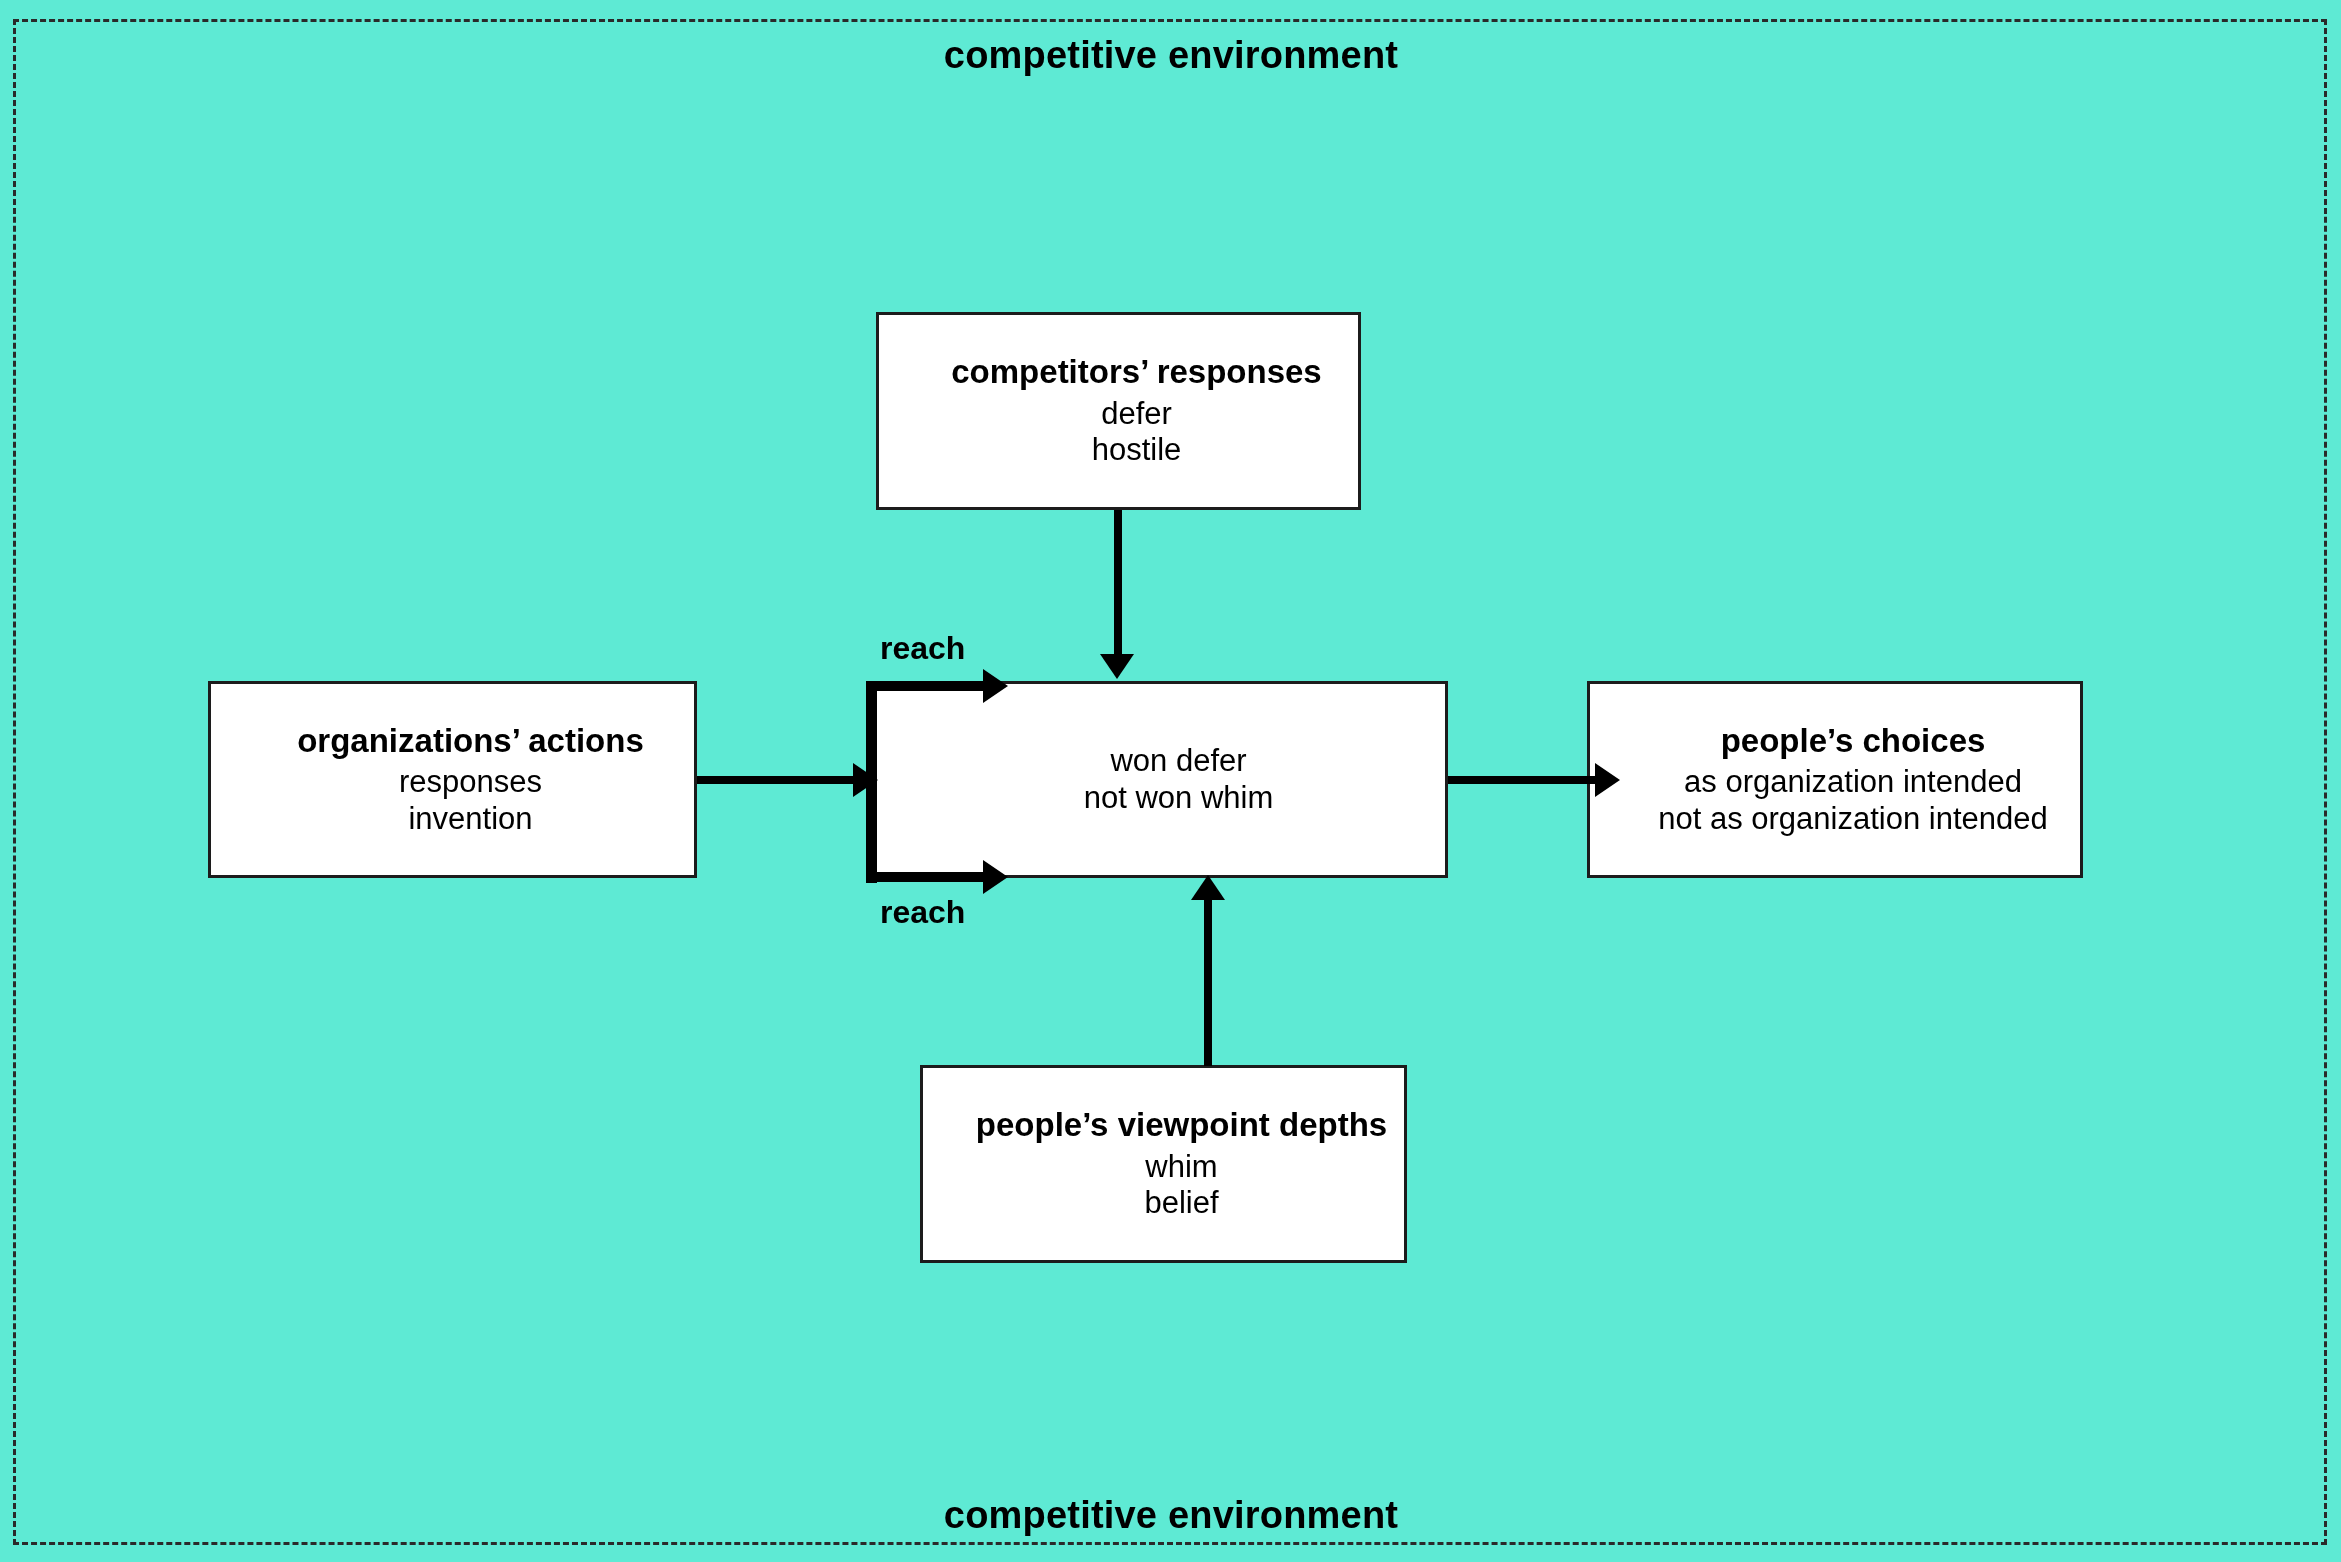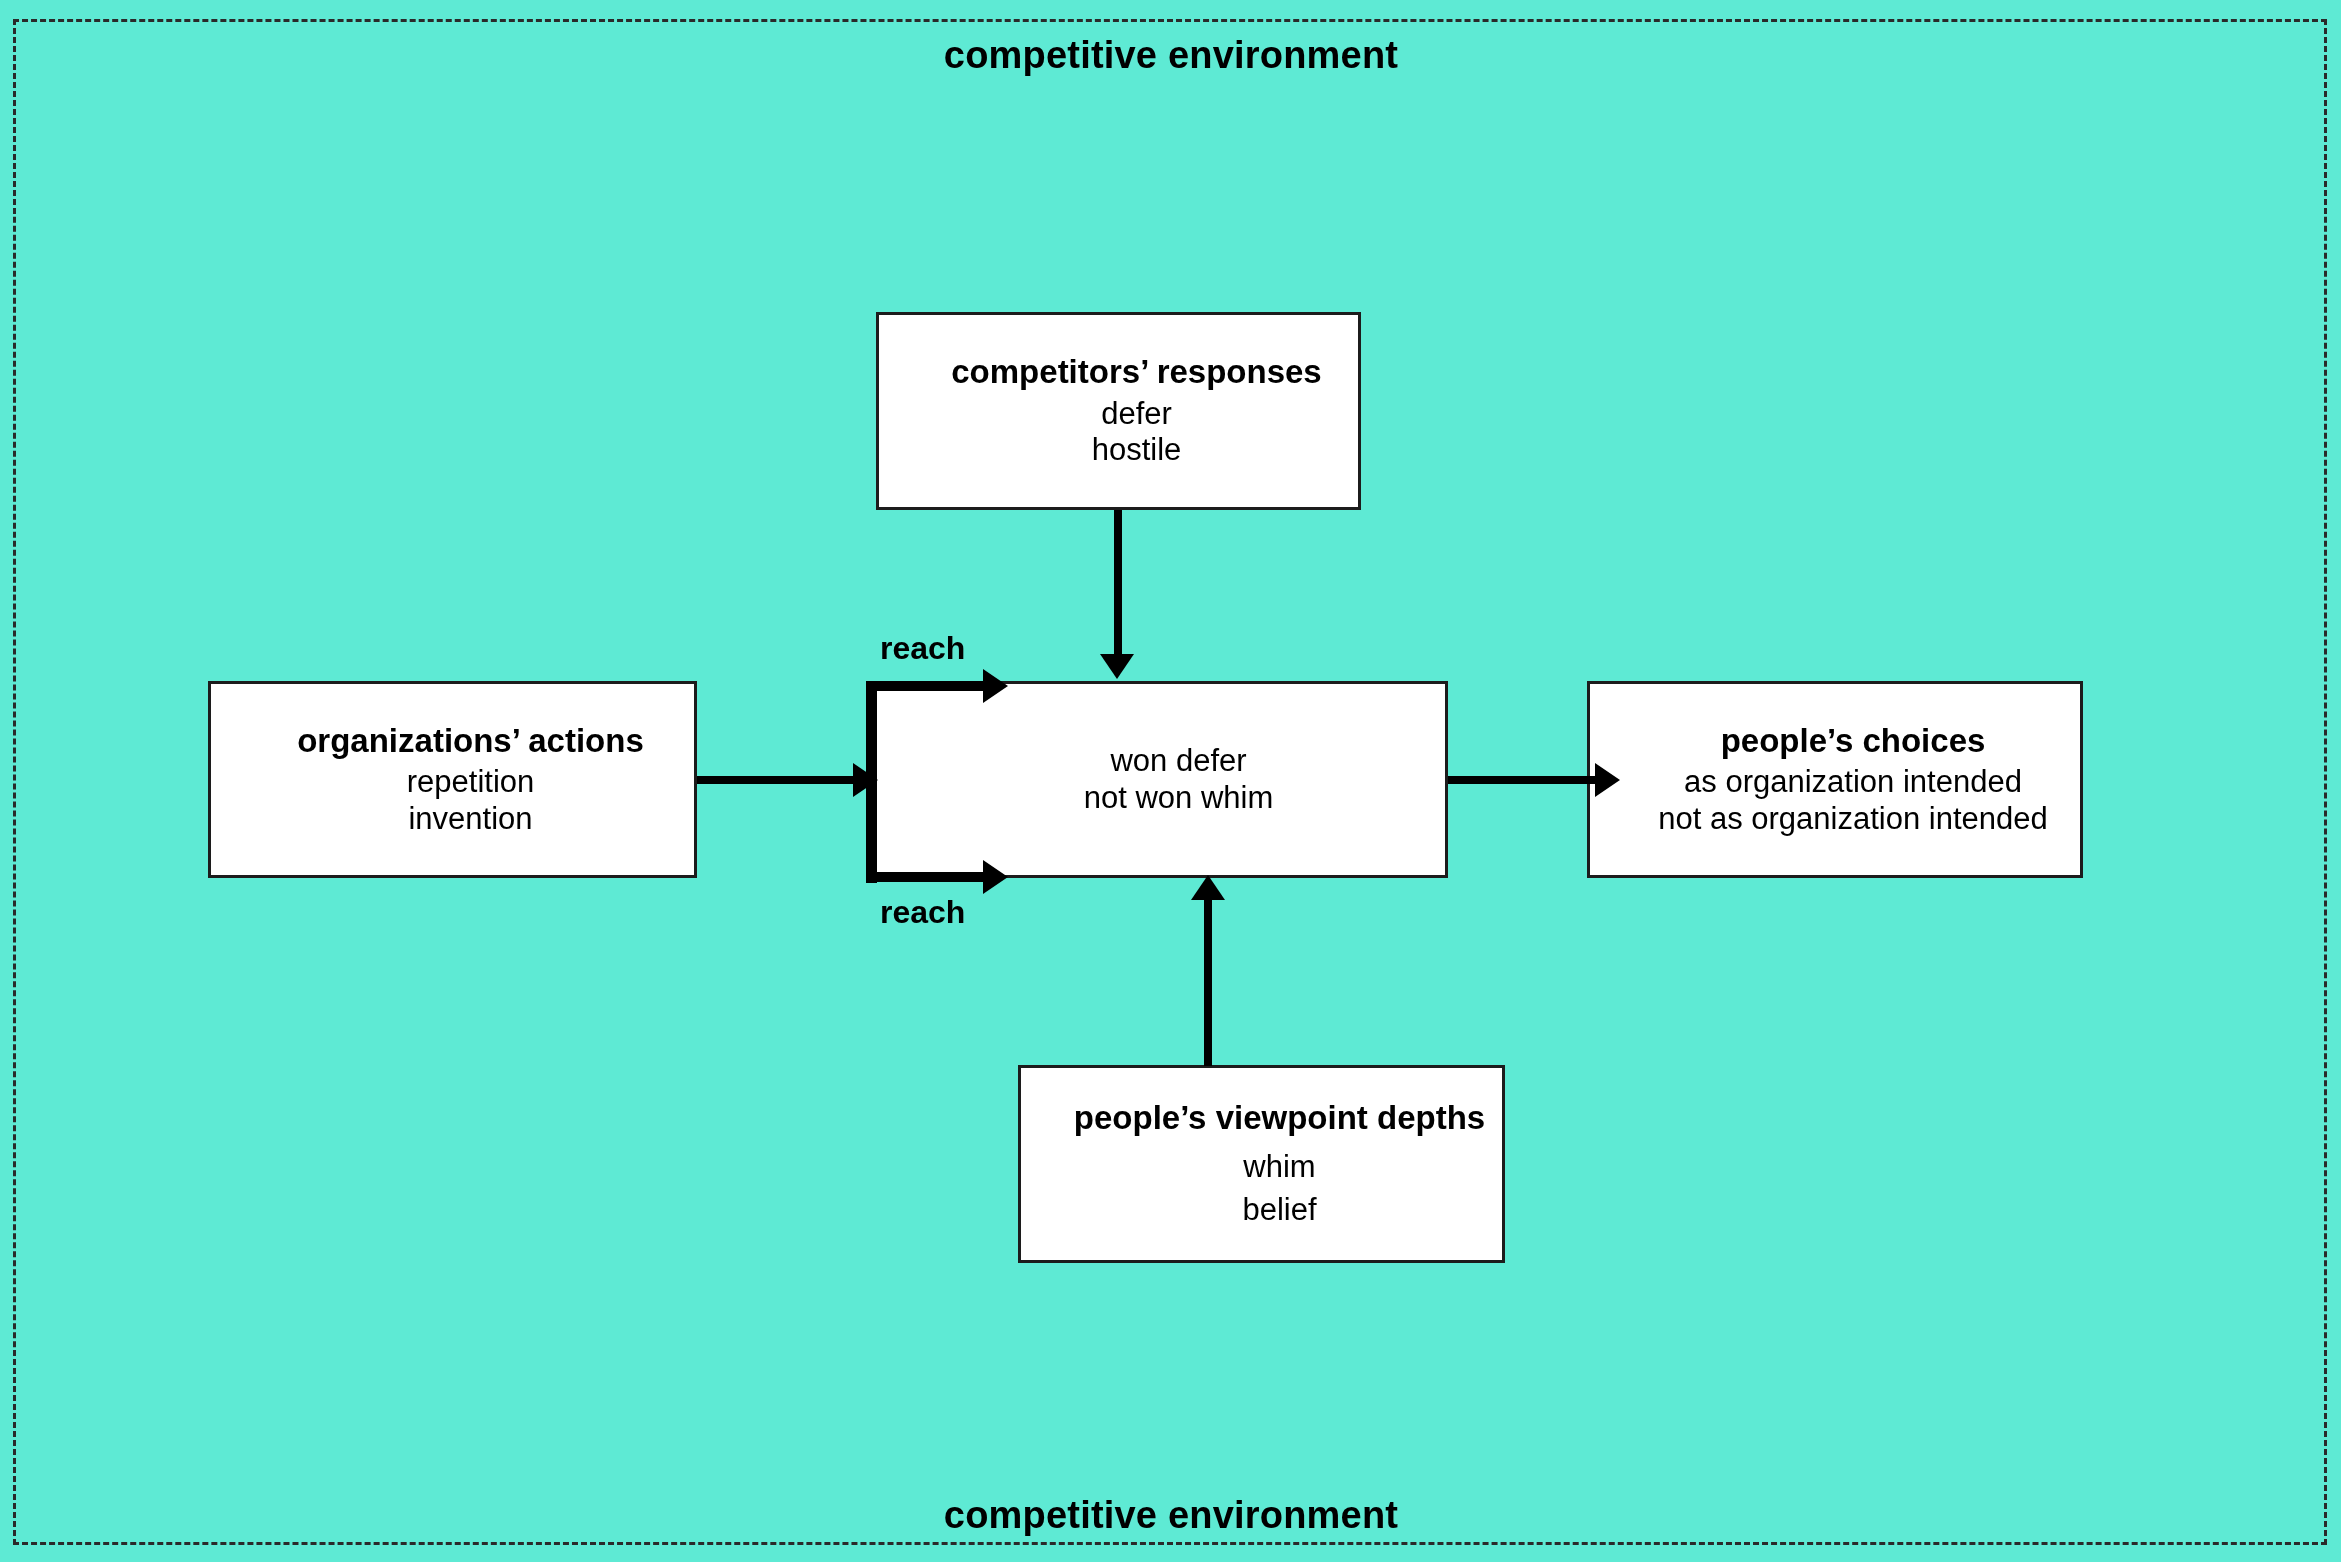--- a/index.html
+++ b/index.html
@@ -78,21 +78,21 @@
   #node-actions {
     left: 208px; top: 681px; width: 489px; height: 197px;
   }
   #node-evaluations {
     left: 873px; top: 681px; width: 575px; height: 197px;
   }
   #node-choices {
     left: 1587px; top: 681px; width: 496px; height: 197px;
   }
   #node-viewpoint {
-    left: 1018px; top: 1065px; width: 487px; height: 198px; gap: 7px;
+    left: 920px; top: 1065px; width: 487px; height: 198px;
   }
 
   
   .conn { position: absolute; background: #000000; }
 
   
   #shaft-actions {
     left: 697px; top: 776px; width: 163px; height: 7.6px;
   }
   
@@ -172,21 +172,21 @@
   <div class="env-label env-label-bottom">competitive environment</div>
 
   <div class="node" id="node-competitors">
     <div class="title">competitors’ responses</div>
     <div class="opt">defer</div>
     <div class="opt">hostile</div>
   </div>
 
   <div class="node" id="node-actions">
     <div class="title">organizations’ actions</div>
-    <div class="opt">repetition</div>
+    <div class="opt">responses</div>
     <div class="opt">invention</div>
   </div>
 
   <div class="node" id="node-evaluations">
     <div class="opt">won defer</div>
     <div class="opt">not won whim</div>
   </div>
 
   <div class="node" id="node-choices">
     <div class="title">people’s choices</div>

